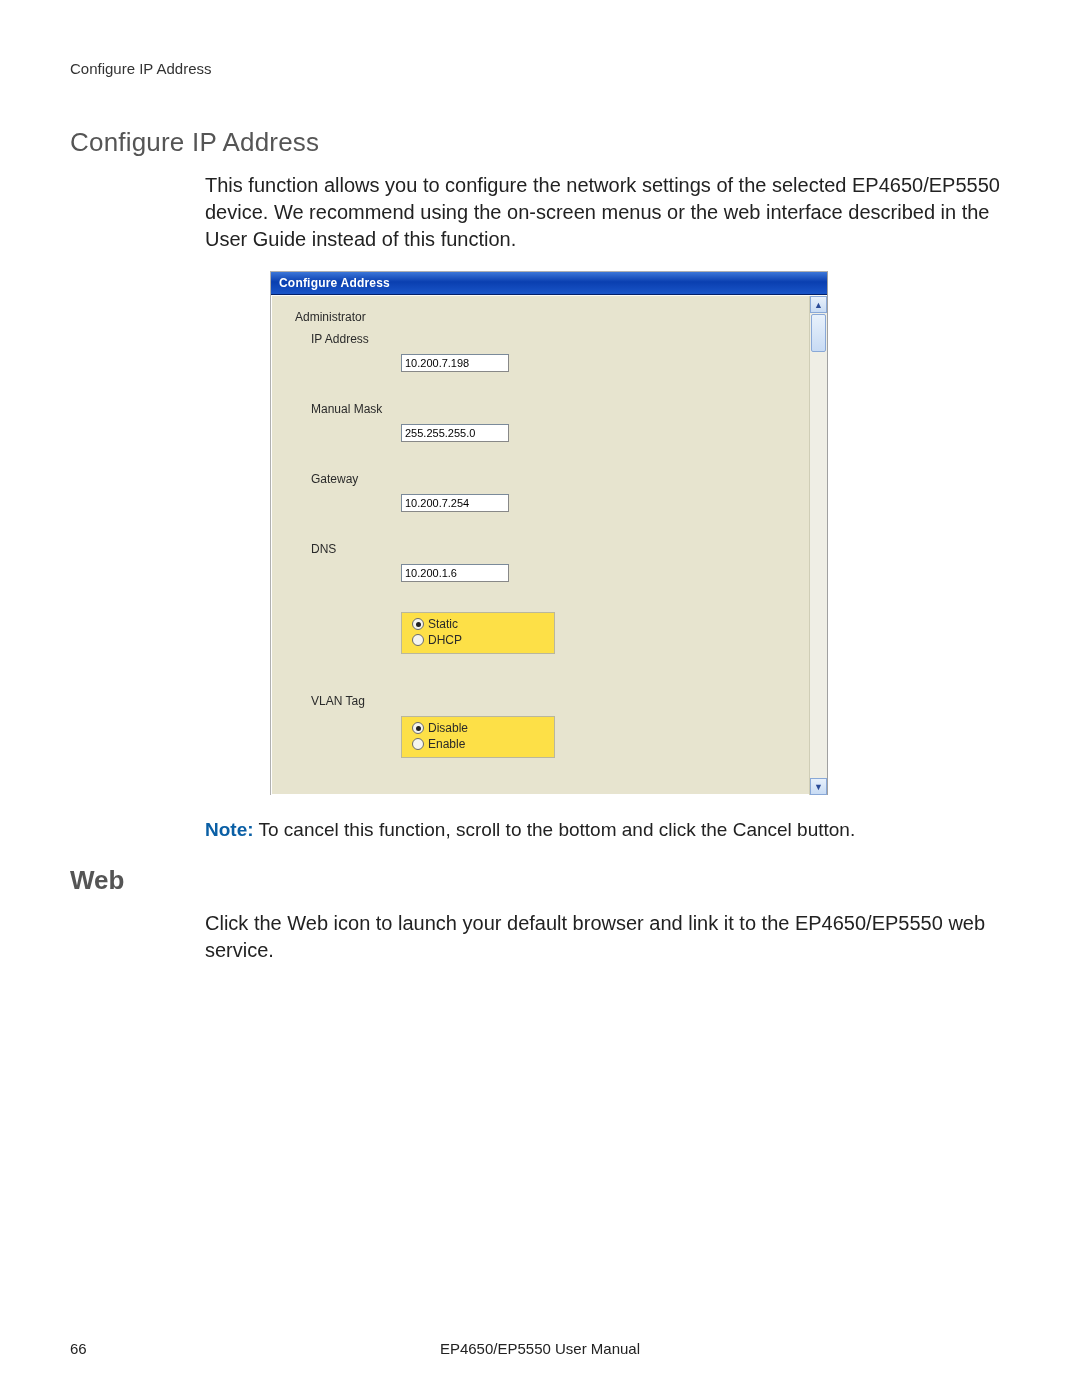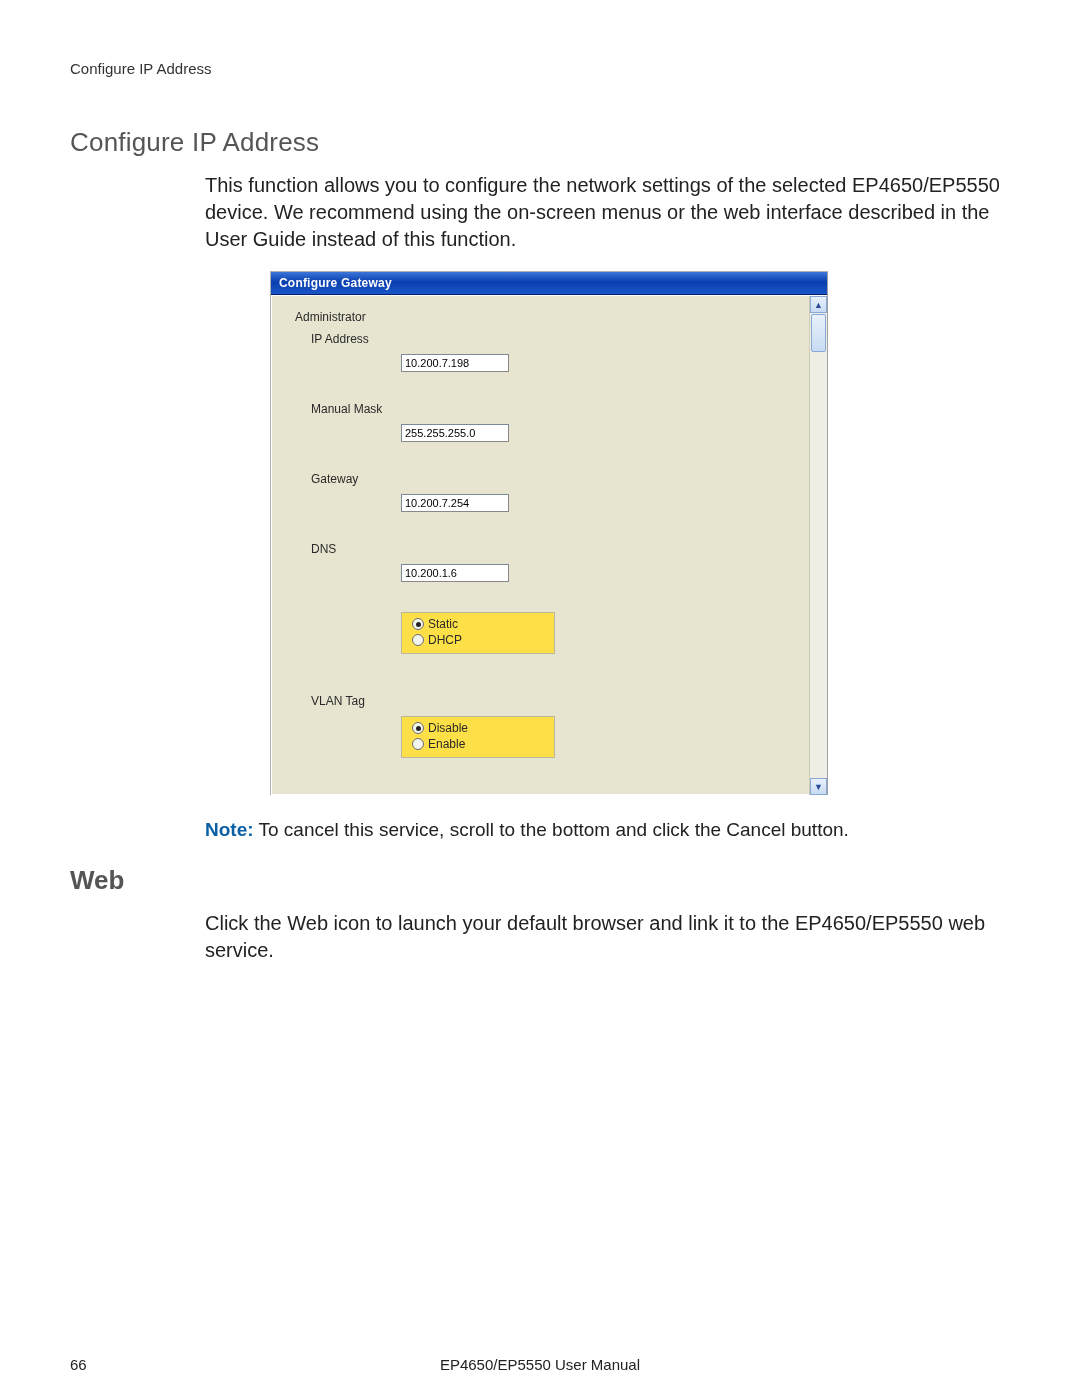--- a/index.html
+++ b/index.html
@@ -177,21 +177,21 @@
     content: "";
     width: 5px;
     height: 5px;
     background: #222;
     border-radius: 50%;
     display: block;
   }
 
   .footer {
     position: absolute;
-    bottom: 24px;
+    bottom: 40px;
     left: 70px;
     right: 70px;
     font-size: 15px;
     color: #222;
     text-align: center;
   }
   .footer .pagenum {
     position: absolute;
     left: 0;
   }
@@ -202,21 +202,21 @@
 <div class="page">
 
   <div class="running-header">Configure IP Address</div>
 
   <div class="h1">Configure IP Address</div>
 
   <div class="body-text">This function allows you to configure the network settings of the selected EP4650/EP5550 device. We recommend using the on-screen menus or the web interface described in the User Guide instead of this function.</div>
 
   <div class="dialog-wrap">
     <div class="dialog-titlebar">
-      <span>Configure Gateway</span>
+      <span>Configure Address</span>
     </div>
     <div class="dialog-body">
 
       <div class="admin-label">Administrator</div>
 
       <div class="field-label">IP Address</div>
       <input class="text-input" type="text" value="10.200.7.198" style="">
 
       <div class="gap"></div>
 
@@ -263,21 +263,21 @@
       <div class="scroll-col">
         <div class="scroll-btn">▲</div>
         <div class="scroll-thumb"></div>
         <div class="scroll-btn">▼</div>
       </div>
 
     </div>
   </div>
 
   <div class="note-line">
-    <span class="note-strong">Note:</span><span> To cancel this service, scroll to the bottom and click the Cancel button.</span>
+    <span class="note-strong">Note:</span><span> To cancel this function, scroll to the bottom and click the Cancel button.</span>
   </div>
 
   <div class="h2">Web</div>
 
   <div class="body-text">Click the Web icon to launch your default browser and link it to the EP4650/EP5550 web service.</div>
 
   <div class="footer">
     <span class="pagenum">66</span>
     <span>EP4650/EP5550 User Manual</span>
   </div>

